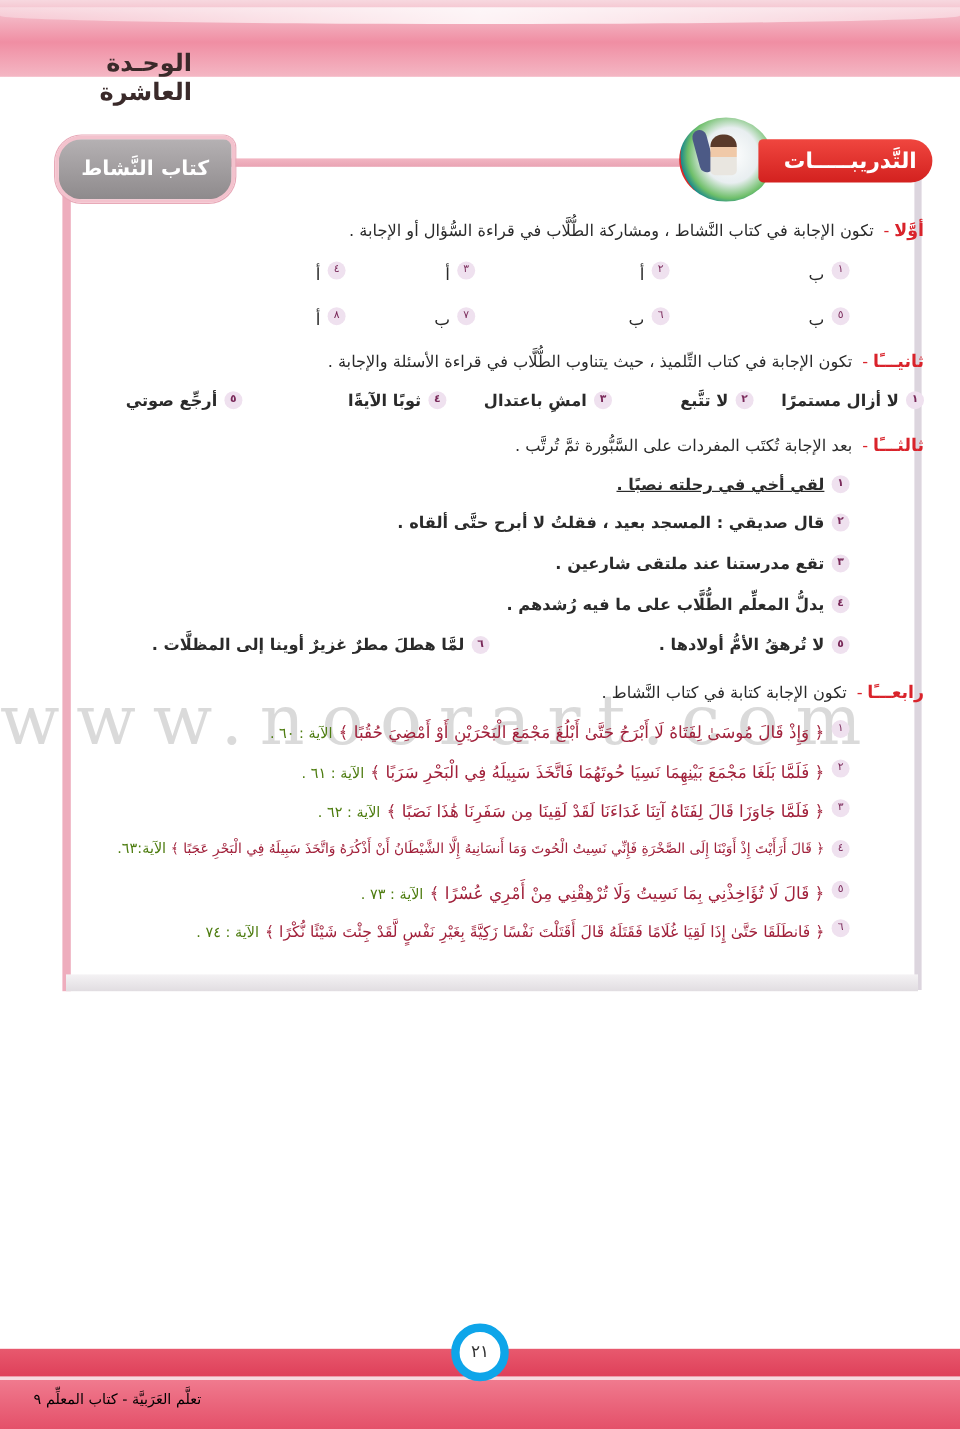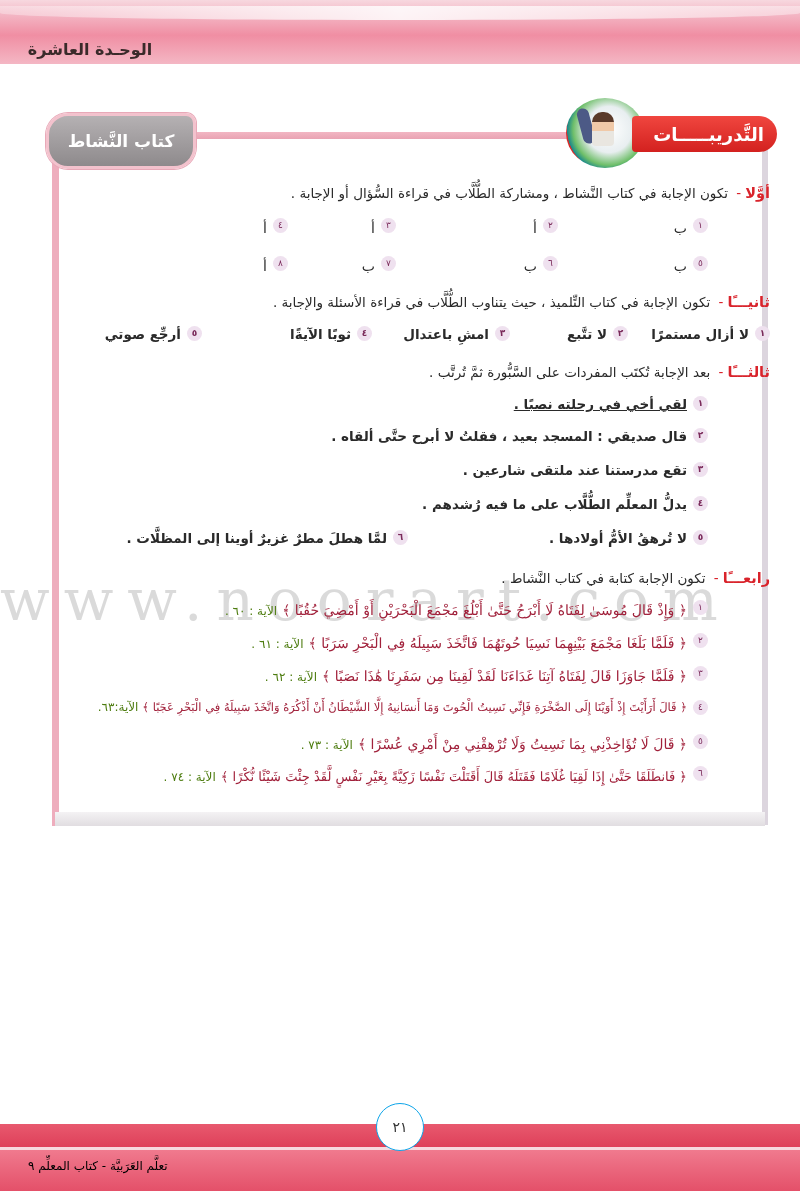--- a/index.html
+++ b/index.html
@@ -10,22 +10,22 @@
   .top-band {
     position: absolute; left: 0; top: 0; width: 800px; height: 64px;
     background: linear-gradient(180deg, #f7d8df 0%, #f4bcc9 18%, #f08ea3 55%, #f4b7c4 100%);
   }
   .top-band .sweep {
     position: absolute; left: 0; top: 6px; width: 800px; height: 14px;
     background: linear-gradient(90deg, rgba(255,255,255,0.3), rgba(255,255,255,0.85) 50%, rgba(255,255,255,0.4));
     border-radius: 0 0 60% 60%;
   }
   .unit-title {
-    position: absolute; right: 640px; top: 40px; width: 140px; text-align: center;
-    font-family: "DejaVu Sans", sans-serif; font-weight: bold; font-size: 16px; color: #3a2a2a;
+    position: absolute; right: 640px; top: 40px; width: 140px; text-align: right;
+    font-family: "DejaVu Sans", sans-serif; font-weight: bold; font-size: 20px; color: #3a2a2a;
     direction: rtl;
   }
 
   
   .frame-line-top {
     position: absolute; left: 190px; top: 132px; width: 400px; height: 7px;
     background: linear-gradient(180deg, #f2b6c3, #e9a3b3);
   }
   .frame-left {
     position: absolute; left: 52px; top: 160px; width: 7px; height: 666px;
@@ -98,21 +98,21 @@
     position: absolute; left: 0; top: 1124px; width: 800px; height: 24px;
     background: linear-gradient(180deg, #e8596e, #de3f59);
   }
   .footer-band2 {
     position: absolute; left: 0; top: 1150px; width: 800px; height: 41px;
     background: linear-gradient(180deg, #f07a8e, #e45069);
   }
   .footer-white-line { position: absolute; left: 0; top: 1147px; width: 800px; height: 4px; background: #f7d9df; }
   .page-circle {
     position: absolute; left: 376px; top: 1103px; width: 48px; height: 48px; border-radius: 50%;
-    background: #ffffff; border: 1px solid #0ea5e9;
+    background: #ffffff; border: 7px solid #0ea5e9;
     display: flex; align-items: center; justify-content: center;
     font-size: 14px; color: #333;
   }
   .footer-title {
     position: absolute; left: 28px; top: 1159px; width: 260px; text-align: left;
     font-size: 12px; color: #000000; direction: rtl;
   }
 </style>
 </head>
 <body>

